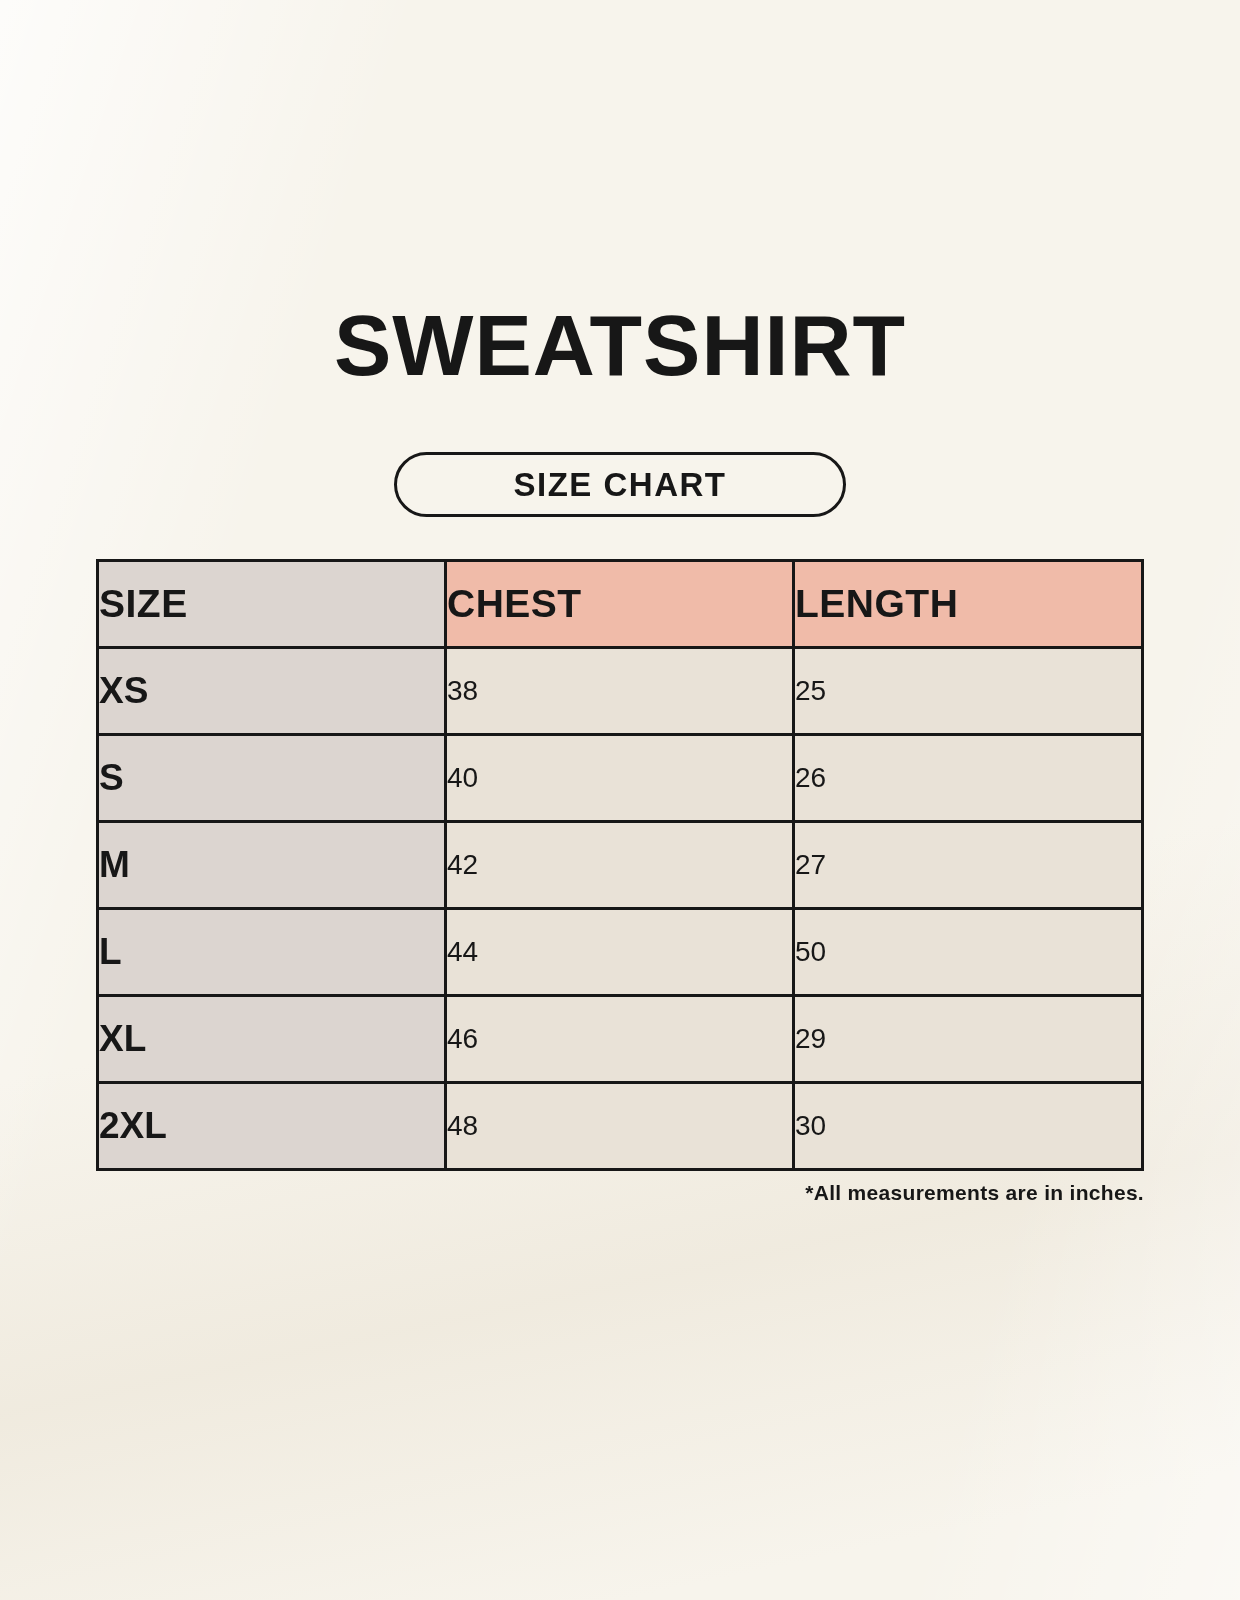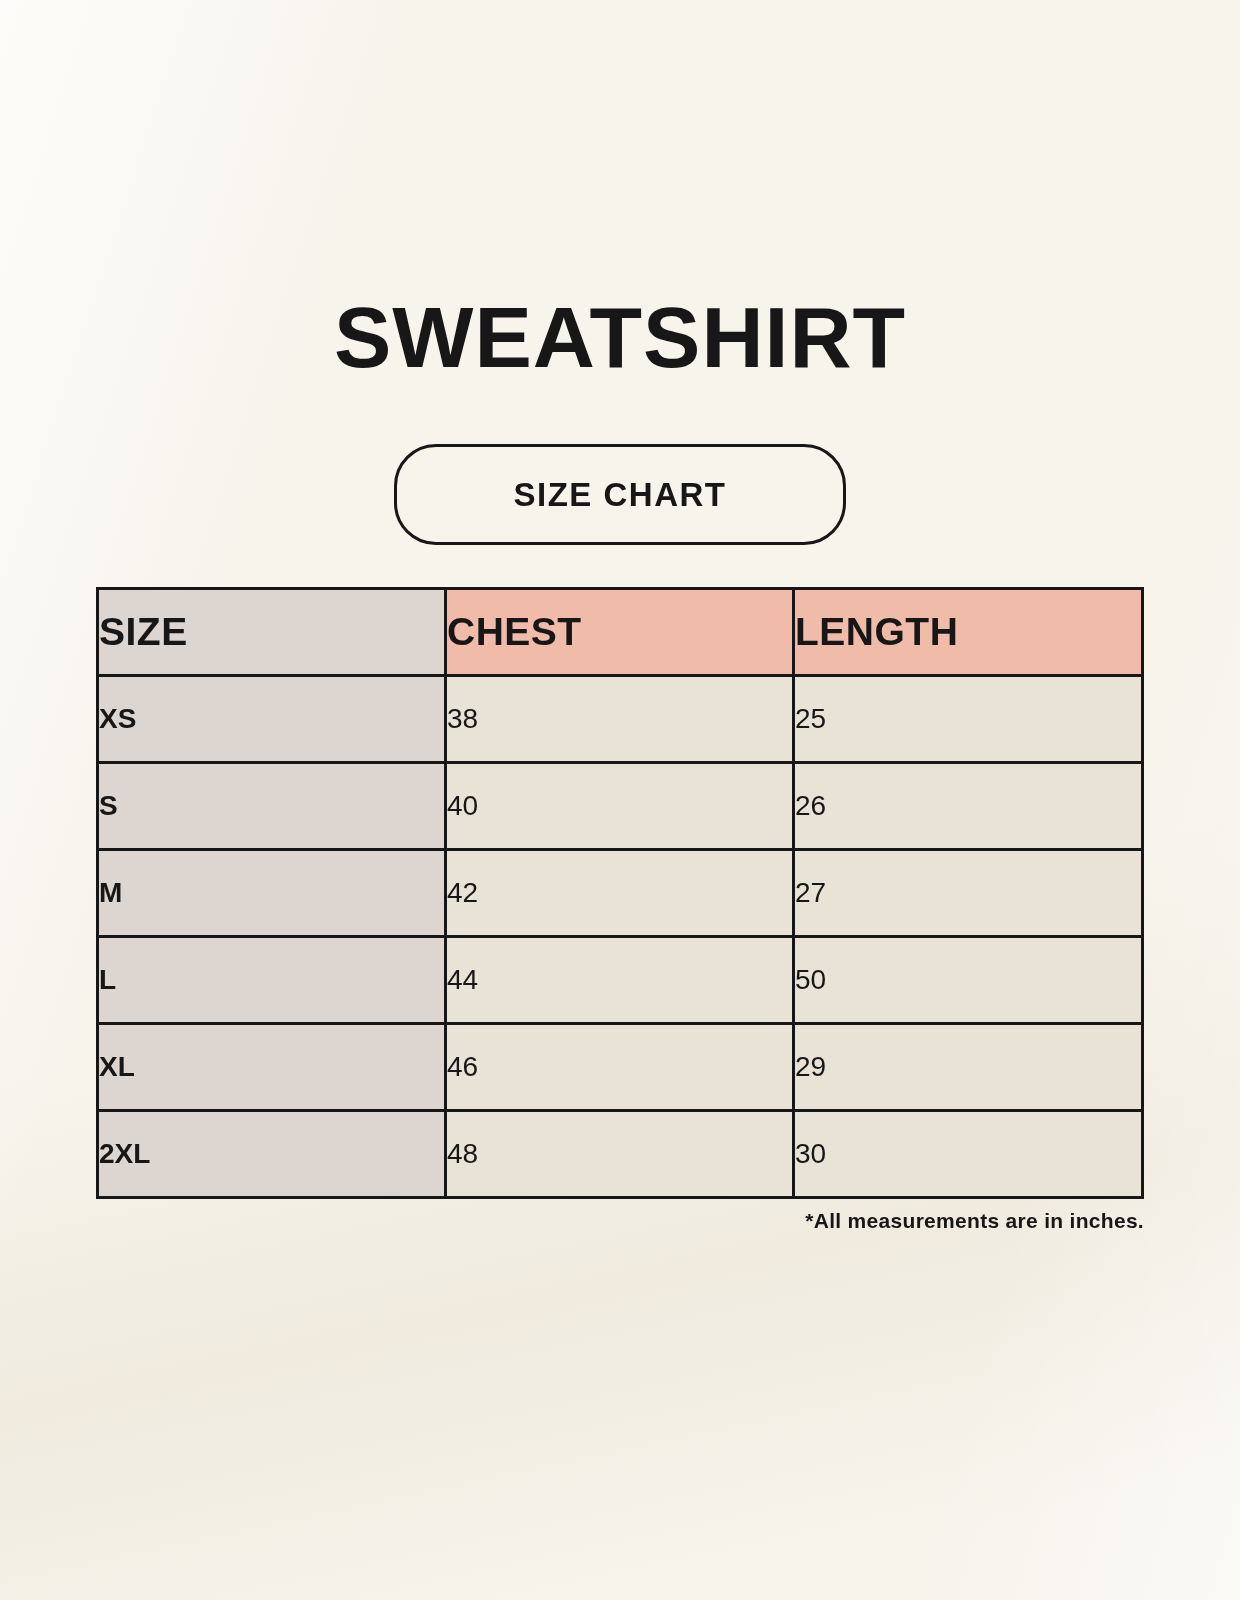--- a/index.html
+++ b/index.html
@@ -12,32 +12,32 @@
     overflow: hidden;
     font-family: "Liberation Sans", sans-serif;
     color: var(--text, #171717);
     background-color: var(--page-bg, #f7f4ec);
     background-image:
       linear-gradient(108deg, rgba(255,255,255,0.75) 0%, rgba(255,255,255,0) 24%),
       linear-gradient(286deg, rgba(255,255,255,0.45) 0%, rgba(255,255,255,0) 20%),
       linear-gradient(168deg, rgba(238,231,217,0) 58%, rgba(234,227,212,0.55) 76%, rgba(247,244,236,0) 93%);
   }
   .page-title {
-    margin: 0;
+    margin: 8px;
     padding-top: 294px;
     text-align: center;
     font-size: 86px;
     font-weight: 700;
     letter-spacing: 1px;
     line-height: 1;
   }
   .badge-pill {
     box-sizing: border-box;
     width: 452px;
-    height: 101px;
+    height: 65px;
     margin: 64px auto 0 auto;
     border: 3px solid var(--border, #171717);
     border-radius: 42px;
     display: flex;
     align-items: center;
     justify-content: center;
     background: transparent;
   }
   .badge-pill span {
     font-size: 33px;
@@ -64,21 +64,21 @@
   }
   .size-table thead th.size-head {
     background: var(--size-col-bg, #dcd5d0);
   }
   .size-table thead th.measure-head {
     background: var(--header-accent-bg, #f0bba9);
   }
   .size-table tbody th {
     height: 84px;
     background: var(--size-col-bg, #ddd6d1);
-    font-size: 28px;
+    font-size: 37px;
     font-weight: 700;
   }
   .size-table tbody td {
     background: var(--data-cell-bg, #e9e2d7);
     font-size: 28px;
     font-weight: 400;
   }
   .measure-note {
     width: 1048px;
     margin: 10px auto 0 auto;

